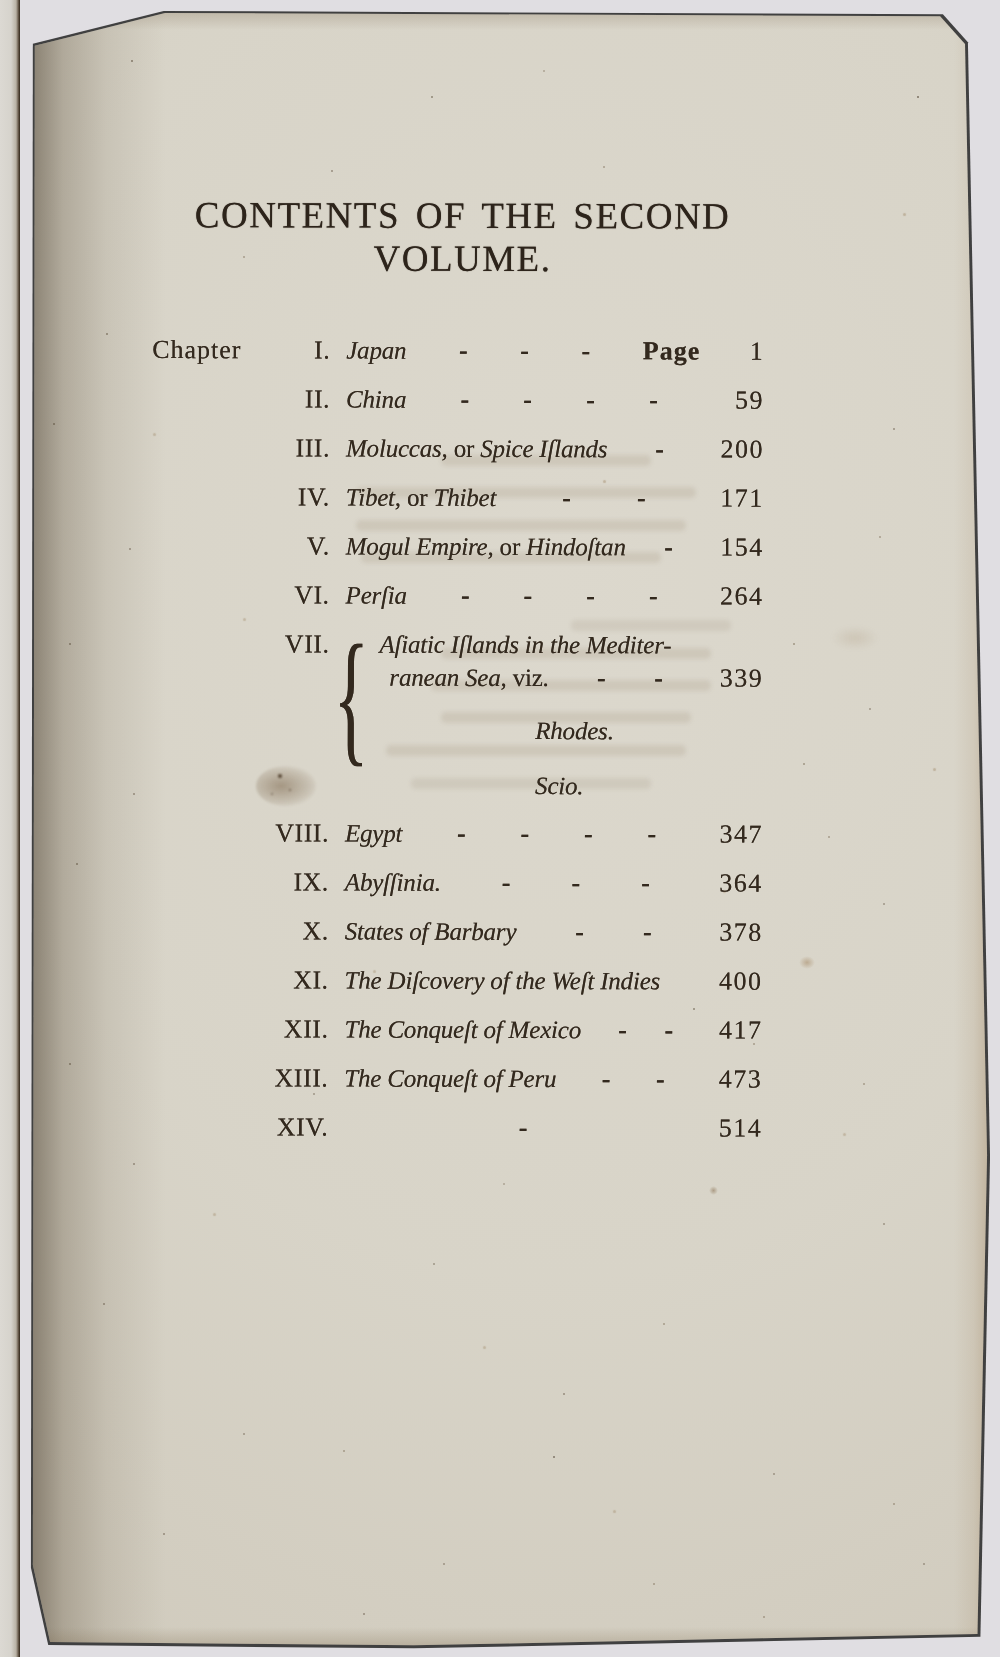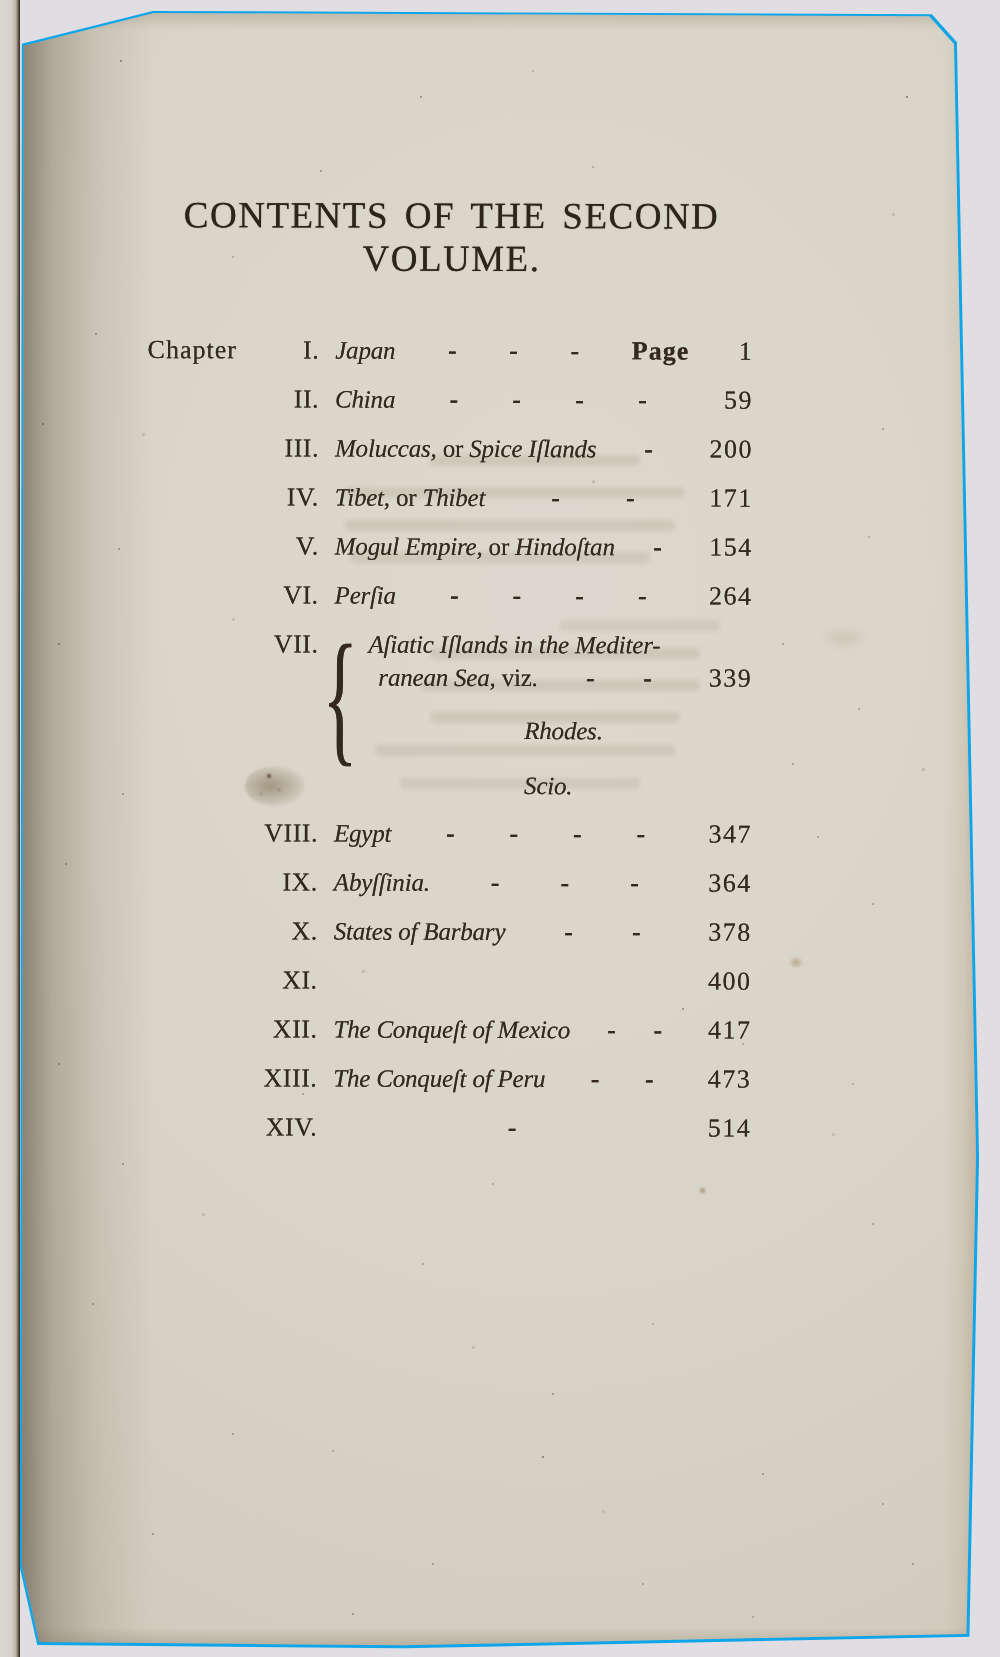--- a/index.html
+++ b/index.html
@@ -4,21 +4,21 @@
 <style>
   html,body{margin:0;padding:0;background:#e0dee2;}
   body{width:1000px;height:1657px;position:relative;overflow:hidden;
        font-family:"Liberation Serif","DejaVu Serif",serif;}
 
   
   .facing{position:absolute;left:0;top:0;width:20px;height:1657px;
     background:linear-gradient(90deg,#dcd9d3 0%,#d6d3cc 55%,#b9b2a5 80%,#57493a 94%,#2f2619 100%);}
 
   
-  .page-rim{position:absolute;left:18px;top:6px;width:962px;height:1644px;background:#0ea5e9;
+  .page-rim{position:absolute;left:29px;top:6px;width:962px;height:1644px;background:#404040;
     clip-path:polygon(0.4% 2.3%,14% 0.3%,95% 0.5%,97.6% 2.2%,99.9% 70%,98.9% 99.2%,40% 99.9%,2% 99.7%,0.2% 95%);
     filter:drop-shadow(1px 2px 3px rgba(70,65,58,0.4));}
   .page{position:absolute;left:2px;top:2px;right:3px;bottom:3px;
     background:radial-gradient(120% 85% at 55% 35%,#dcd8cd 0%,#d8d4c8 50%,#cec8ba 100%);
     clip-path:polygon(0.4% 2.3%,14% 0.3%,95% 0.5%,97.6% 2.2%,99.9% 70%,98.9% 99.2%,40% 99.9%,2% 99.7%,0.2% 95%);}
 
   .gutter{position:absolute;left:0;top:0;bottom:0;width:135px;
     background:linear-gradient(90deg,rgba(72,60,43,0.55) 0px,rgba(95,82,62,0.32) 32px,rgba(120,108,88,0.16) 75px,rgba(120,108,88,0) 135px);}
   .topshade{position:absolute;left:0;top:0;right:0;height:22px;
     background:linear-gradient(180deg,rgba(118,98,72,0.30),rgba(118,98,72,0));}
@@ -80,21 +80,21 @@
 
   
   .content{position:absolute;left:0;top:0;right:0;bottom:0;color:#33291e;transform:rotate(0.15deg);}
   .title{position:absolute;left:100px;top:186px;width:660px;text-align:center;
     font-size:37px;font-weight:400;letter-spacing:1.5px;word-spacing:5px;margin:0;
     color:#2d241b;text-shadow:0 0 0.8px rgba(45,36,27,0.85);}
 
   .toc{position:absolute;left:120px;top:328px;width:612px;font-size:26px;
     text-shadow:0 0 0.6px rgba(51,41,30,0.8);}
   .row{display:flex;align-items:baseline;height:28px;margin-bottom:21px;}
-  .c1{flex:none;width:102px;letter-spacing:1px;text-align:center;}
+  .c1{flex:none;width:102px;letter-spacing:1px;}
   .c2{flex:none;width:84px;text-align:right;padding-right:8px;box-sizing:border-box;letter-spacing:0.5px;}
   .c3{font-style:italic;white-space:pre;font-size:25px;letter-spacing:-0.2px;padding-left:8px;}
   .rm{font-style:normal;}
   .leader{flex:1;display:flex;justify-content:space-evenly;align-items:baseline;min-width:0;overflow:hidden;}
   .dash{font-weight:700;}
   .c4{letter-spacing:1px;padding-right:12px;font-weight:bold;}
   .c5{flex:none;width:52px;text-align:right;letter-spacing:1.5px;}
 
   .row-vii{height:auto;margin-top:2px;margin-bottom:12px;}
   .vii-wrap{flex:1;display:flex;position:relative;min-width:0;}
@@ -253,20 +253,21 @@
             <span class="c3">States of Barbary</span>
             <span class="leader">
               <span class="dash">-</span>
               <span class="dash">-</span>
             </span>
             <span class="c5">378</span>
           </div>
           <div class="row">
             <span class="c1"></span>
             <span class="c2">XI.</span>
+            <span class="c3">The Diſcovery of the Weſt Indies</span>
             <span class="leader"></span>
             <span class="c5">400</span>
           </div>
           <div class="row">
             <span class="c1"></span>
             <span class="c2">XII.</span>
             <span class="c3">The Conqueſt of Mexico</span>
             <span class="leader">
               <span class="dash">-</span>
               <span class="dash">-</span>

